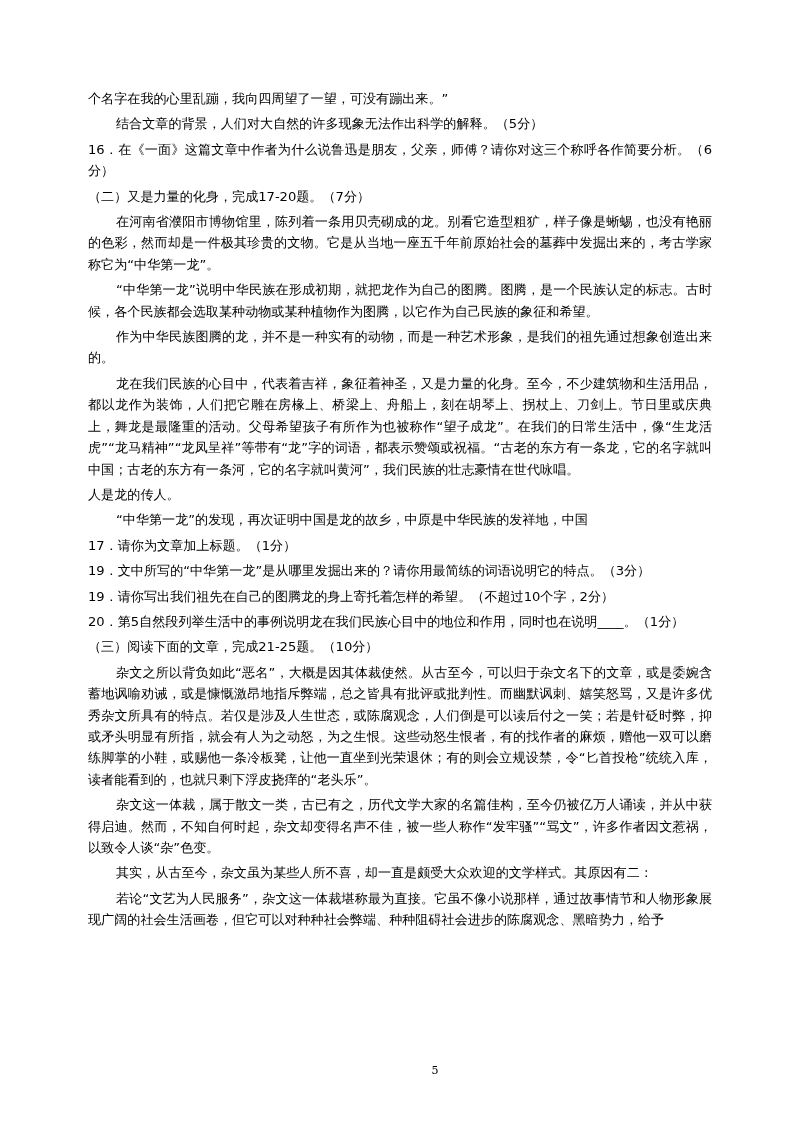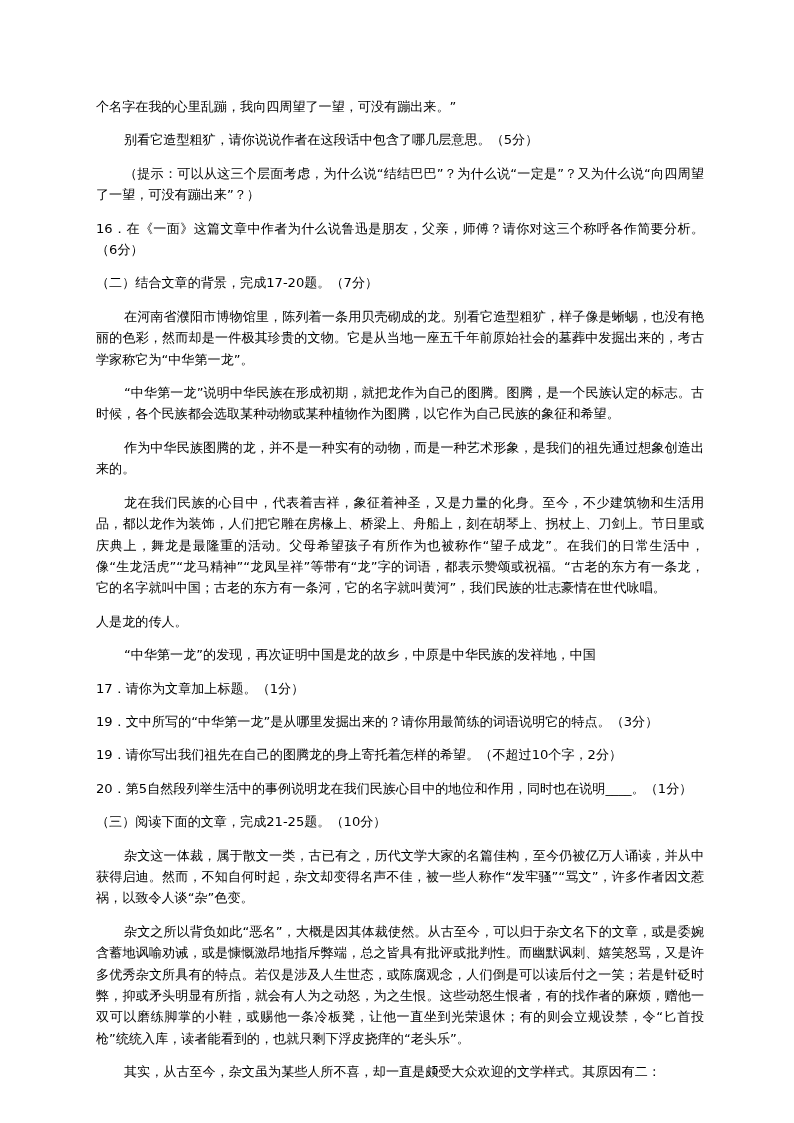--- a/index.html
+++ b/index.html
@@ -26,21 +26,21 @@
     position: absolute;
     left: 84px;
     top: 84px;
     width: 632px;
   }
   .para {
     font-size: 13.1px;
     line-height: 21.4px;
     text-align: justify;
     text-justify: inter-ideograph;
-    margin: 12px;
+    margin: 4px;
     letter-spacing: 0px;
     word-break: break-all;
   }
   .indent2 {
     text-indent: 28px;
   }
   .indent0 {
     text-indent: 0;
   }
   .page-number {
@@ -55,33 +55,33 @@
     padding-left: 76px;
     box-sizing: border-box;
   }
 </style>
 </head>
 <body>
 
 <div class="page">
   <div class="content">
     <p class="para indent0">个名字在我的心里乱蹦，我向四周望了一望，可没有蹦出来。”</p>
-    <p class="para indent2">别看它造型粗犷，请你说说作者在这段话中包含了哪几层意思。（5分）</p>
-    <p class="para indent2">（提示：可以从这三个层面考虑，为什么说“结结巴巴”？为什么说“一定是”？又为什么说“向四周望了一望，可没有蹦出来”？）</p>
+    <p class="para indent2">结合文章的背景，人们对大自然的许多现象无法作出科学的解释。（5分）</p>
     <p class="para indent0">16．在《一面》这篇文章中作者为什么说鲁迅是朋友，父亲，师傅？请你对这三个称呼各作简要分析。（6分）</p>
-    <p class="para indent0">（二）结合文章的背景，完成17-20题。（7分）</p>
+    <p class="para indent0">（二）又是力量的化身，完成17-20题。（7分）</p>
     <p class="para indent2">在河南省濮阳市博物馆里，陈列着一条用贝壳砌成的龙。别看它造型粗犷，样子像是蜥蜴，也没有艳丽的色彩，然而却是一件极其珍贵的文物。它是从当地一座五千年前原始社会的墓葬中发掘出来的，考古学家称它为“中华第一龙”。</p>
     <p class="para indent2">“中华第一龙”说明中华民族在形成初期，就把龙作为自己的图腾。图腾，是一个民族认定的标志。古时候，各个民族都会选取某种动物或某种植物作为图腾，以它作为自己民族的象征和希望。</p>
     <p class="para indent2">作为中华民族图腾的龙，并不是一种实有的动物，而是一种艺术形象，是我们的祖先通过想象创造出来的。</p>
     <p class="para indent2">龙在我们民族的心目中，代表着吉祥，象征着神圣，又是力量的化身。至今，不少建筑物和生活用品，都以龙作为装饰，人们把它雕在房椽上、桥梁上、舟船上，刻在胡琴上、拐杖上、刀剑上。节日里或庆典上，舞龙是最隆重的活动。父母希望孩子有所作为也被称作“望子成龙”。在我们的日常生活中，像“生龙活虎”“龙马精神”“龙凤呈祥”等带有“龙”字的词语，都表示赞颂或祝福。“古老的东方有一条龙，它的名字就叫中国；古老的东方有一条河，它的名字就叫黄河”，我们民族的壮志豪情在世代咏唱。</p>
     <p class="para indent0">人是龙的传人。</p>
     <p class="para indent2">“中华第一龙”的发现，再次证明中国是龙的故乡，中原是中华民族的发祥地，中国</p>
     <p class="para indent0">17．请你为文章加上标题。（1分）</p>
     <p class="para indent0">19．文中所写的“中华第一龙”是从哪里发掘出来的？请你用最简练的词语说明它的特点。（3分）</p>
     <p class="para indent0">19．请你写出我们祖先在自己的图腾龙的身上寄托着怎样的希望。（不超过10个字，2分）</p>
     <p class="para indent0">20．第5自然段列举生活中的事例说明龙在我们民族心目中的地位和作用，同时也在说明____。（1分）</p>
     <p class="para indent0">（三）阅读下面的文章，完成21-25题。（10分）</p>
+    <p class="para indent2">杂文之所以背负如此“恶名”，大概是因其体裁使然。从古至今，可以归于杂文名下的文章，或是委婉含蓄地讽喻劝诫，或是慷慨激昂地指斥弊端，总之皆具有批评或批判性。而幽默讽刺、嬉笑怒骂，又是许多优秀杂文所具有的特点。若仅是涉及人生世态，或陈腐观念，人们倒是可以读后付之一笑；若是针砭时弊，抑或矛头明显有所指，就会有人为之动怒，为之生恨。这些动怒生恨者，有的找作者的麻烦，赠他一双可以磨练脚掌的小鞋，或赐他一条冷板凳，让他一直坐到光荣退休；有的则会立规设禁，令“匕首投枪”统统入库，读者能看到的，也就只剩下浮皮挠痒的“老头乐”。</p>
     <p class="para indent2">杂文这一体裁，属于散文一类，古已有之，历代文学大家的名篇佳构，至今仍被亿万人诵读，并从中获得启迪。然而，不知自何时起，杂文却变得名声不佳，被一些人称作“发牢骚”“骂文”，许多作者因文惹祸，以致令人谈“杂”色变。</p>
-    <p class="para indent2">杂文之所以背负如此“恶名”，大概是因其体裁使然。从古至今，可以归于杂文名下的文章，或是委婉含蓄地讽喻劝诫，或是慷慨激昂地指斥弊端，总之皆具有批评或批判性。而幽默讽刺、嬉笑怒骂，又是许多优秀杂文所具有的特点。若仅是涉及人生世态，或陈腐观念，人们倒是可以读后付之一笑；若是针砭时弊，抑或矛头明显有所指，就会有人为之动怒，为之生恨。这些动怒生恨者，有的找作者的麻烦，赠他一双可以磨练脚掌的小鞋，或赐他一条冷板凳，让他一直坐到光荣退休；有的则会立规设禁，令“匕首投枪”统统入库，读者能看到的，也就只剩下浮皮挠痒的“老头乐”。</p>
     <p class="para indent2">其实，从古至今，杂文虽为某些人所不喜，却一直是颇受大众欢迎的文学样式。其原因有二：</p>
+    <p class="para indent2">若论“文艺为人民服务”，杂文这一体裁堪称最为直接。它虽不像小说那样，通过故事情节和人物形象展现广阔的社会生活画卷，但它可以对种种社会弊端、种种阻碍社会进步的陈腐观念、黑暗势力，给予</p>
   </div>
   <div class="page-number">5</div>
 </div>
 
 </body></html>

